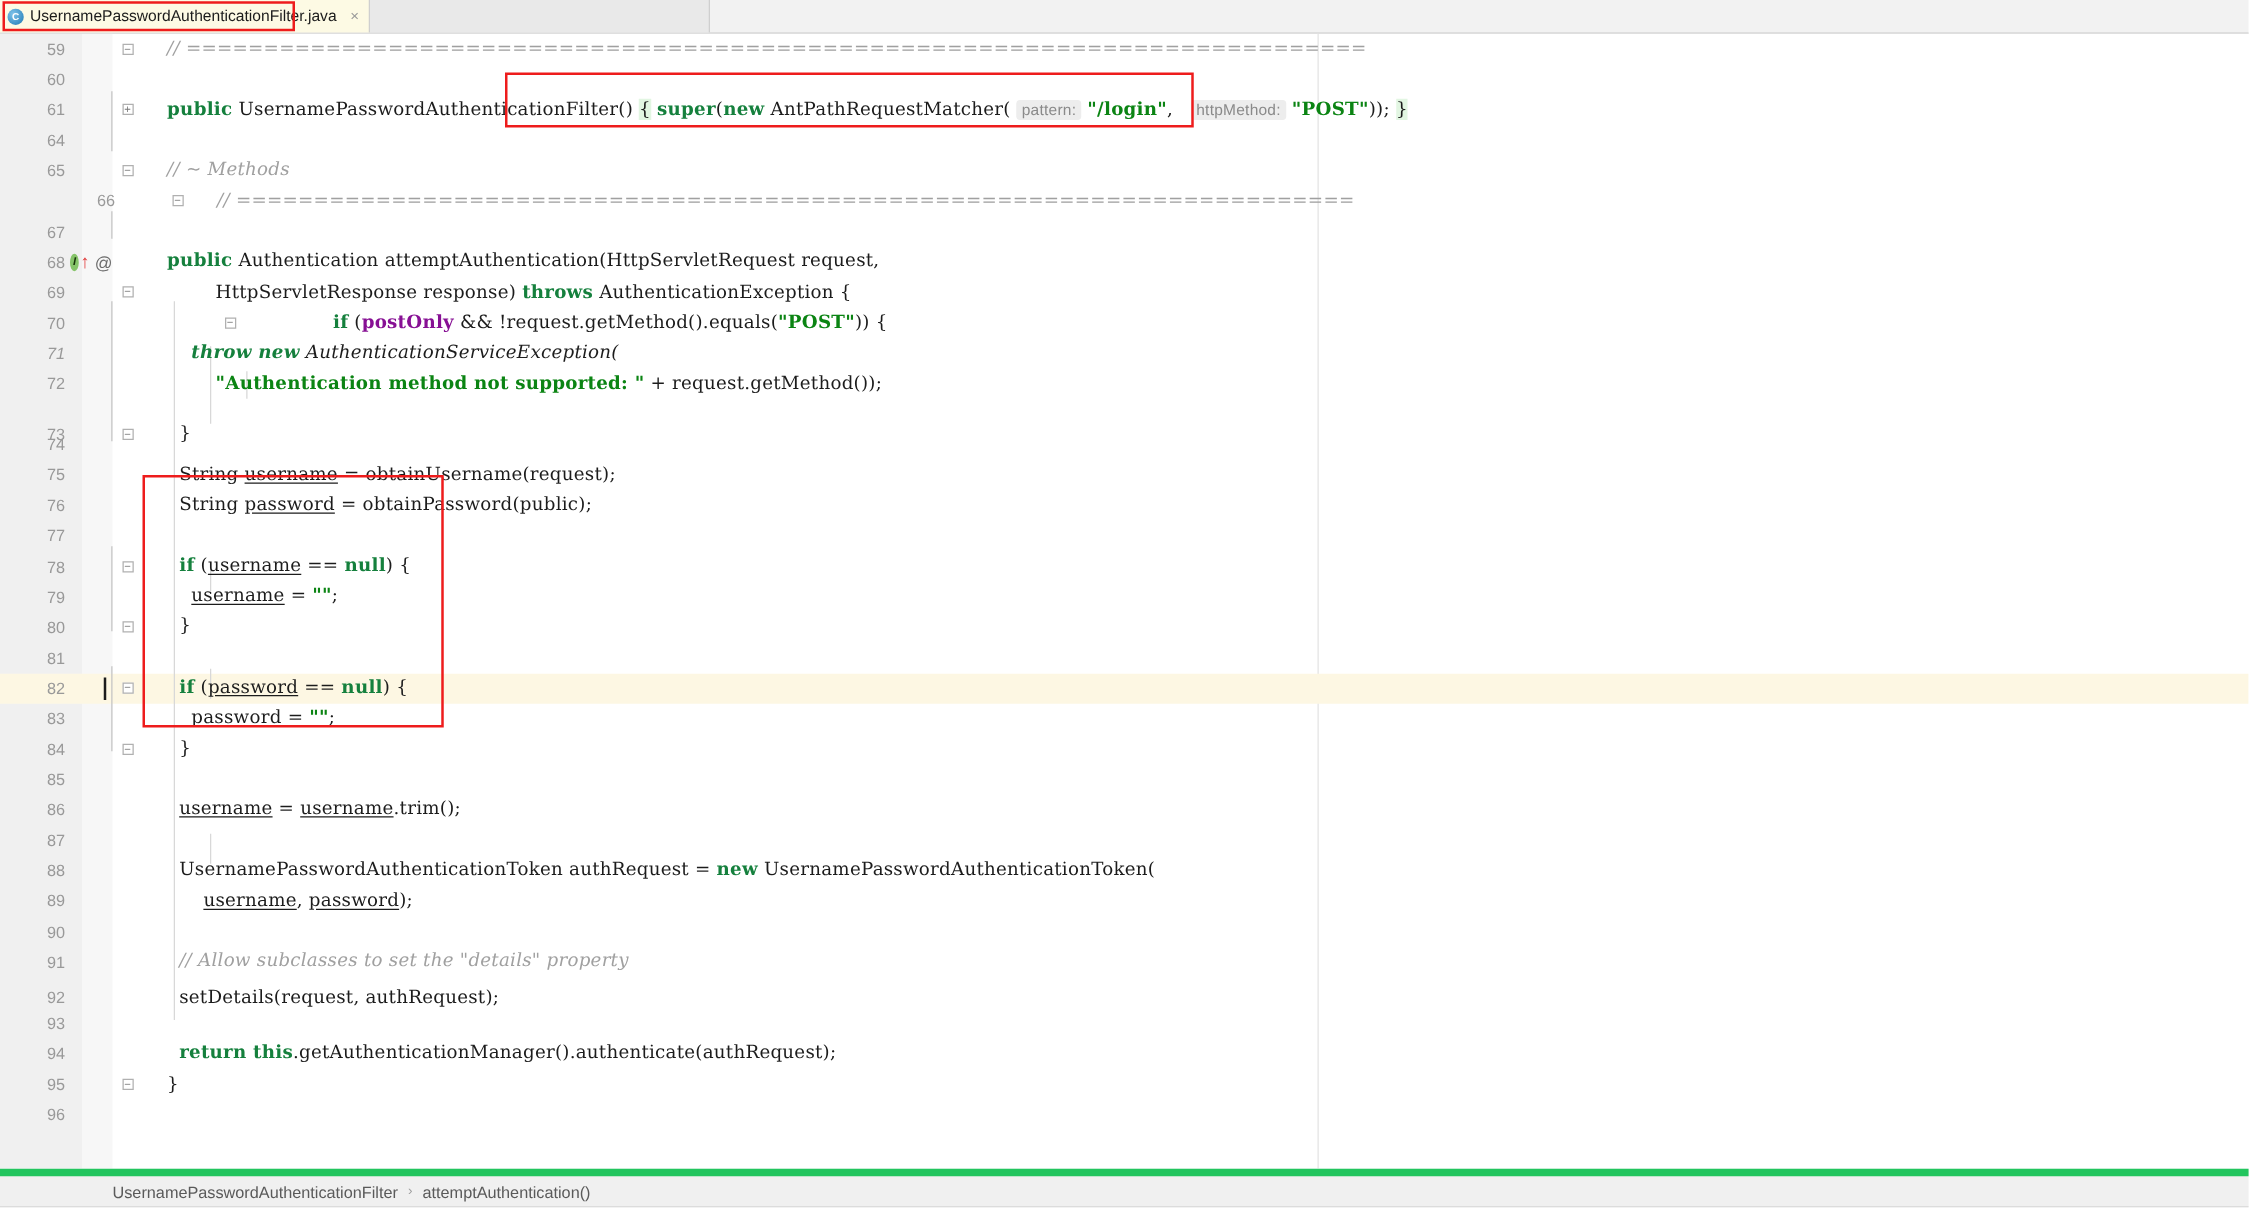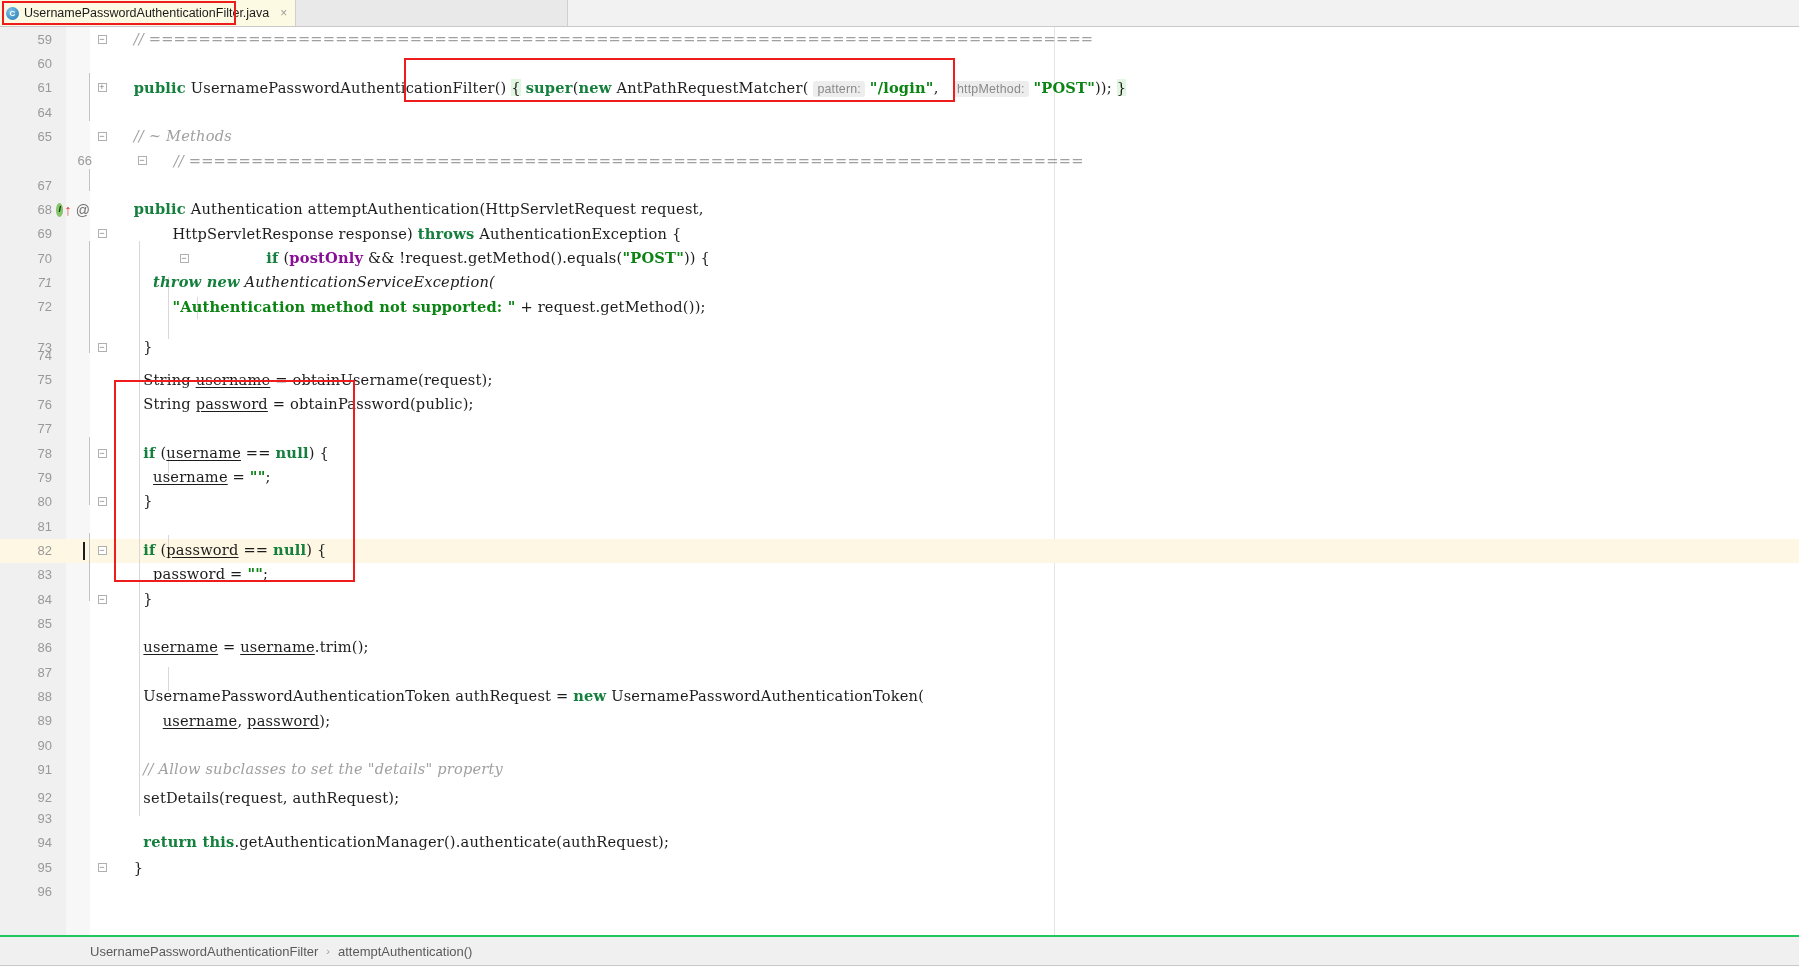--- a/index.html
+++ b/index.html
@@ -164,21 +164,21 @@
     position: absolute;
     border: 2.5px solid #ee1c1c;
     pointer-events: none;
   }
 
   
   .breadcrumb {
     position: relative;
     height: 30px;
     background: #f0f0f0;
-    border-top: 2px solid #22c55e;
+    border-top: 6px solid #22c55e;
     display: flex; align-items: center;
     padding-left: 90px;
     font-size: 13px; color: #5a5a5a;
     gap: 8px;
   }
   .crumb-sep { color: #9d9d9d; font-size: 11px; }
   .bottomstrip {
     height: 1px; background: #c9c9c9;
   }
 </style>

